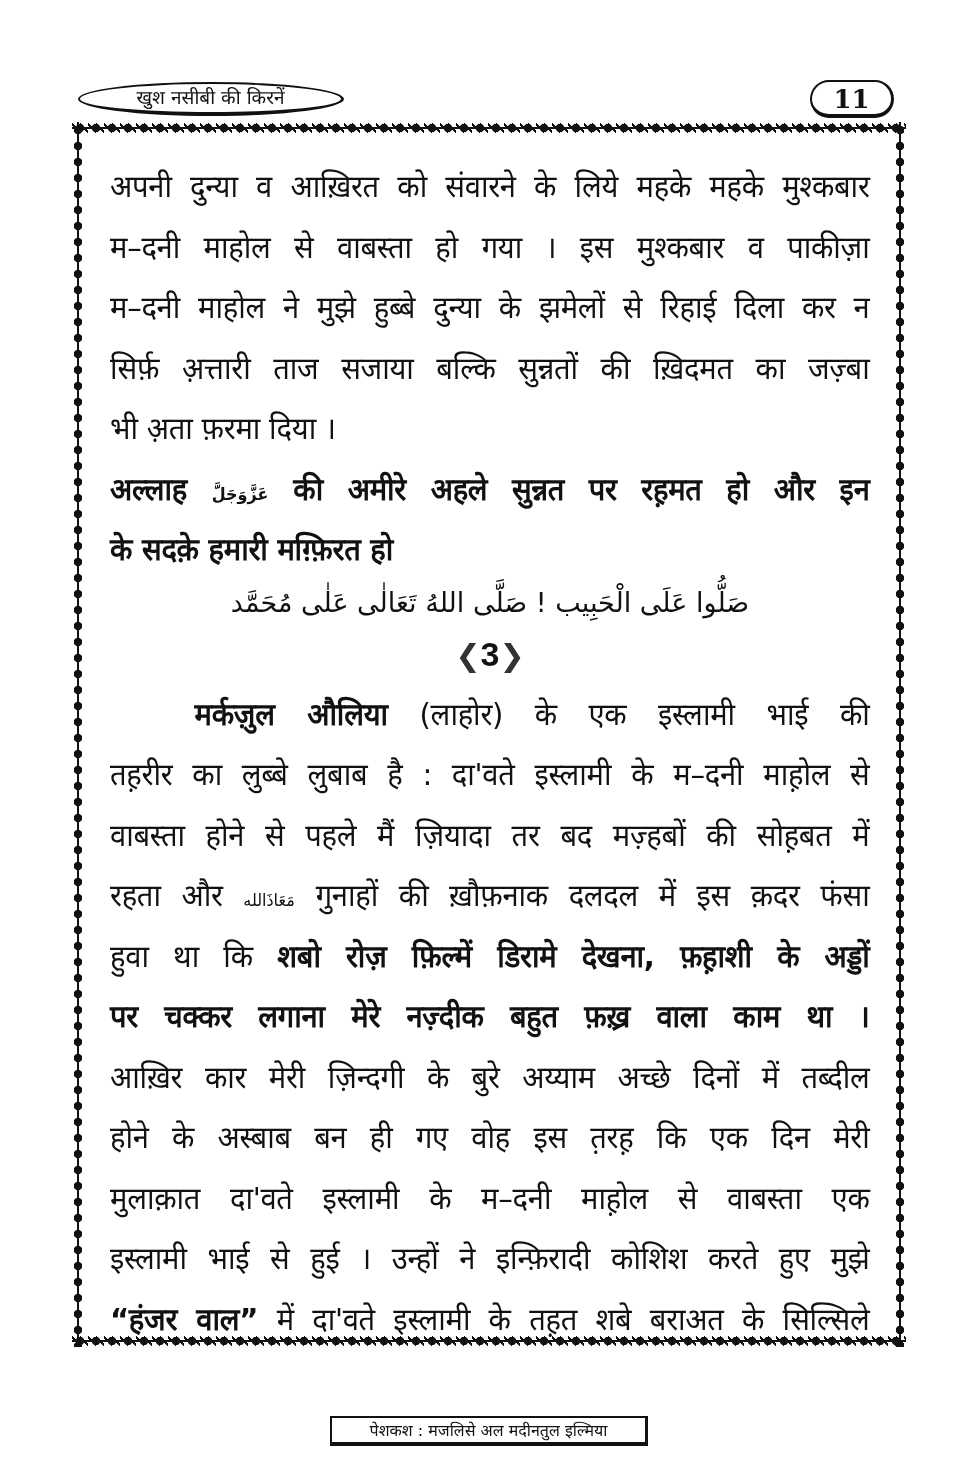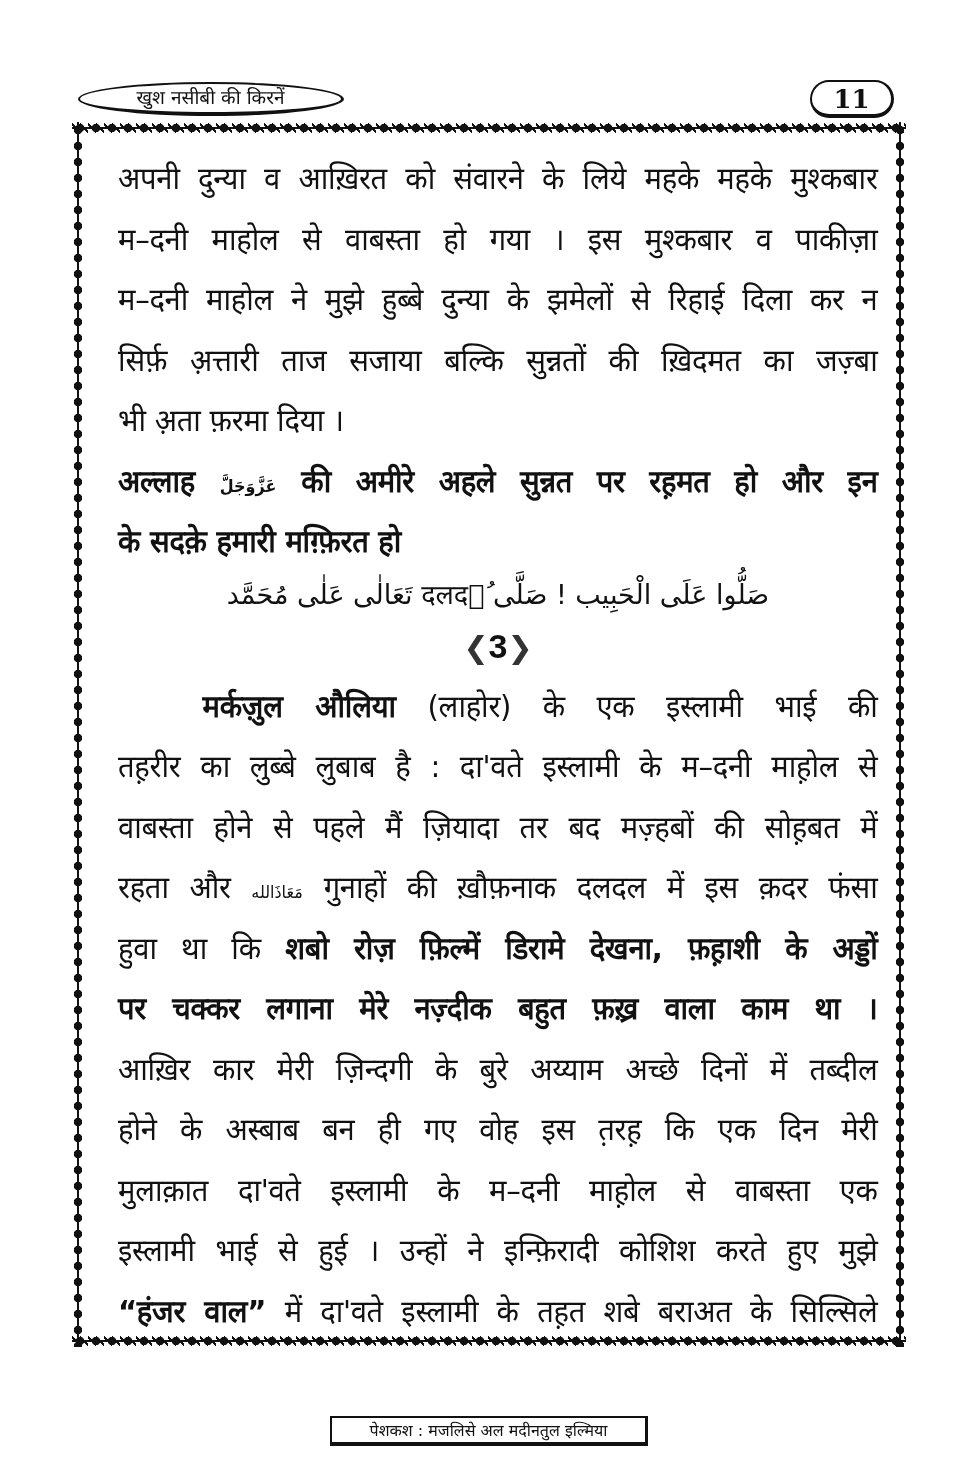--- a/index.html
+++ b/index.html
@@ -37,21 +37,21 @@
       background-size: 12px 16px;
       background-repeat: repeat-y;
     }
     .bead-col.left { left: 0; }
     .bead-col.right { right: 0; }
     .line-h { position: absolute; left: 0; right: 0; height: 2px; background: #111; top: 5px; }
     .line-hb { position: absolute; left: 0; right: 0; height: 2px; background: #111; bottom: 5px; }
     .line-v { position: absolute; top: 0; bottom: 0; width: 2px; background: #111; }
     .line-v.l { left: 5px; } .line-v.r { right: 5px; }
 
-    .content { position: absolute; left: 110px; top: 148px; width: 760px; margin-left: 8px; }
+    .content { position: absolute; left: 110px; top: 156px; width: 760px; }
     .line {
       height: 60.5px; line-height: 60px; font-size: 31px;
       white-space: nowrap; text-align: justify; text-align-last: justify;
       font-family: "DejaVu Sans", sans-serif; letter-spacing: -0.3px;
       transform: scaleX(0.94); transform-origin: left center; width: 808px;
     }
     .line.short { text-align-last: left; }
     .bold { font-weight: bold; }
     .line.indent { padding-left: 90px; box-sizing: border-box; }
 
@@ -103,21 +103,21 @@
   <div class="line">सिर्फ़ अ़त्तारी ताज सजाया बल्कि सुन्नतों की ख़िदमत का जज़्बा</div>
   <div class="line short">भी अ़ता फ़रमा दिया ।</div>
 
   <div class="line bold">
     <span>अल्लाह</span>
     <span class="arabic-inline">عَزَّوَجَلَّ</span>
     <span>की अमीरे अहले सुन्नत पर रह़मत हो और इन</span>
   </div>
   <div class="line bold short">के सदके़ हमारी मग़्फ़िरत हो</div>
 
-  <div class="durood">صَلُّوا عَلَى الْحَبِيب !   صَلَّى दलदलُ تَعَالٰى عَلٰى مُحَمَّد</div>
+  <div class="durood">صَلُّوا عَلَى الْحَبِيب !   صَلَّى اللهُ تَعَالٰى عَلٰى مُحَمَّد</div>
 
   <div class="section-heading">
     <span>
       <span class="orn">❮</span><span class="sec-num">3</span><span class="orn">❯</span>
     </span>
   </div>
 
   <div class="line indent">
     <span class="bold">मर्कज़ुल औलिया</span><span> (लाहोर) के एक इस्लामी भाई की</span>
   </div>

